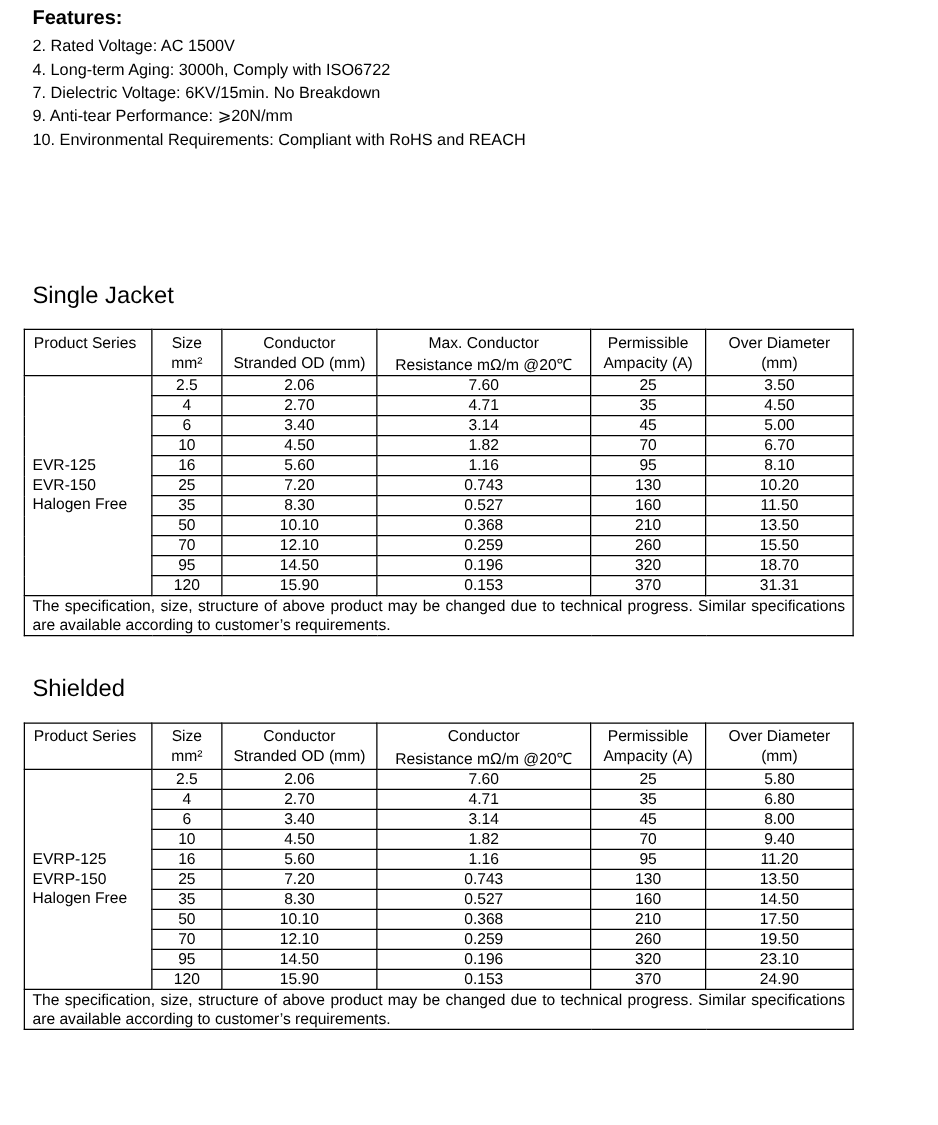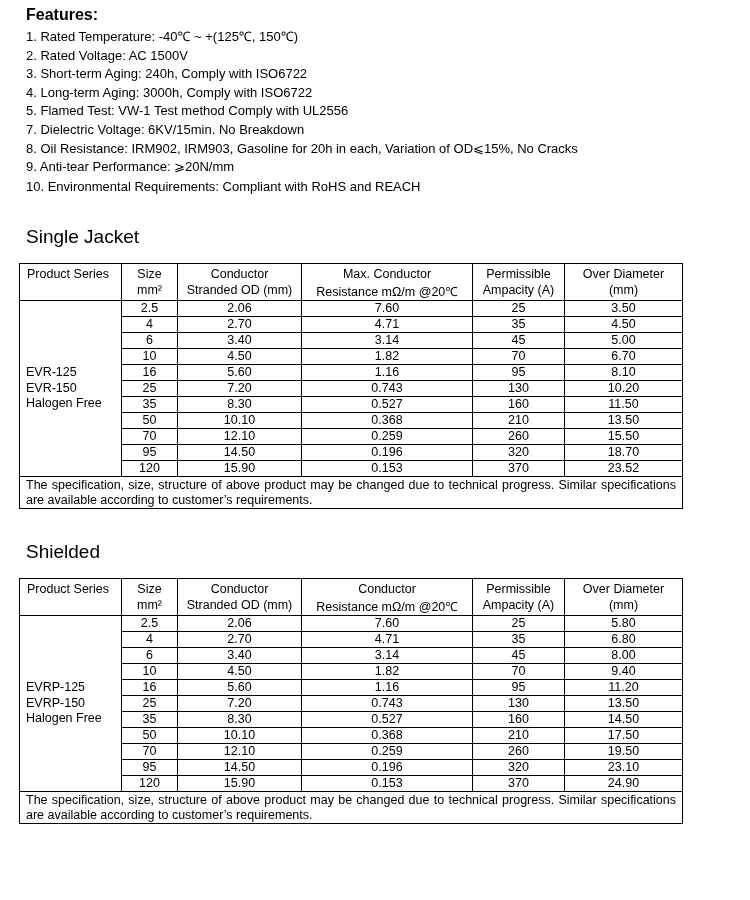--- a/index.html
+++ b/index.html
@@ -38,27 +38,23 @@
   }
   .hdr-line { display: block; }
   .hdr-line2 { display: block; }
   .res-line2 { display: block; padding-top: 2px; }
 </style>
 </head>
 <body>
 
 <h2 class="features-title">Features:</h2>
 <ul class="features-list">
-  <li>1. Rated Temperature: -40℃  ~ +(125℃, 150℃)</li>
   <li>2. Rated Voltage: AC 1500V</li>
-  <li>3. Short-term Aging: 240h, Comply with ISO6722</li>
   <li>4. Long-term Aging: 3000h, Comply with ISO6722</li>
-  <li>5. Flamed Test: VW-1 Test method Comply with UL2556</li>
   <li>7. Dielectric Voltage: 6KV/15min. No Breakdown</li>
-  <li>8. Oil Resistance: IRM902, IRM903, Gasoline for 20h in each, Variation of OD⩽15%, No Cracks</li>
   <li>9. Anti-tear Performance:  ⩾20N/mm</li>
   <li style="margin-top:1px">10. Environmental Requirements: Compliant with RoHS and REACH</li>
 </ul>
 
 <h2 class="section-title" style="top:226px">Single Jacket</h2>
 <table class="spec" style="top:263px">
   <colgroup>
     <col style="width:102px">
       <col style="width:56px">
       <col style="width:124px">
@@ -165,21 +161,21 @@
       <td>14.50</td>
       <td>0.196</td>
       <td>320</td>
       <td>18.70</td>
     </tr>
     <tr>
       <td>120</td>
       <td>15.90</td>
       <td>0.153</td>
       <td>370</td>
-      <td>23.52</td>
+      <td>31.31</td>
     </tr>
     <tr>
       <td class="note" colspan="6">The specification, size, structure of above product may be changed due to technical progress. Similar specifications are available according to customer’s requirements.</td>
     </tr>
   </tbody>
 </table>
 
 <h2 class="section-title" style="top:541px">Shielded</h2>
 <table class="spec" style="top:578px">
   <colgroup>

